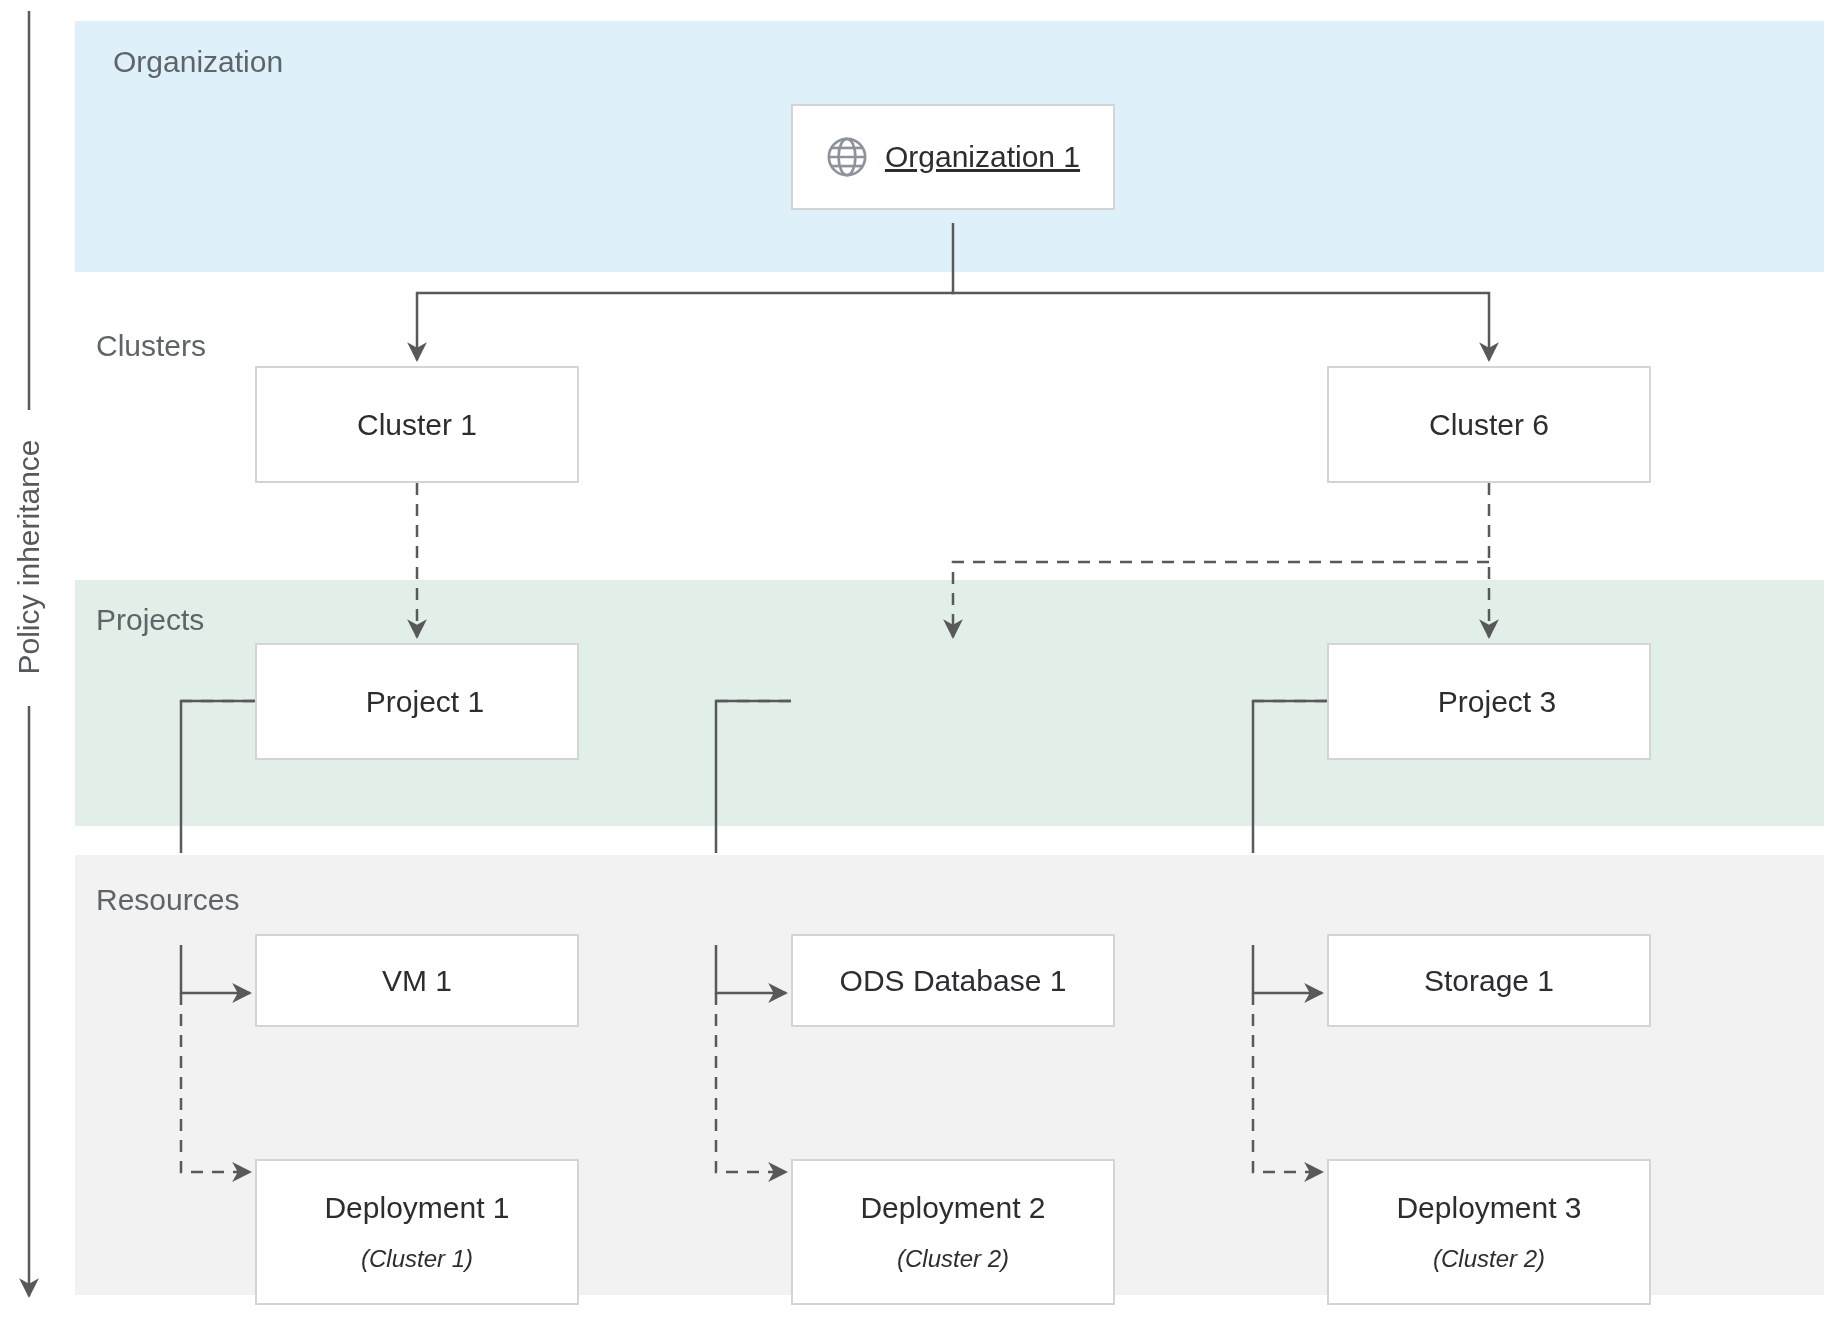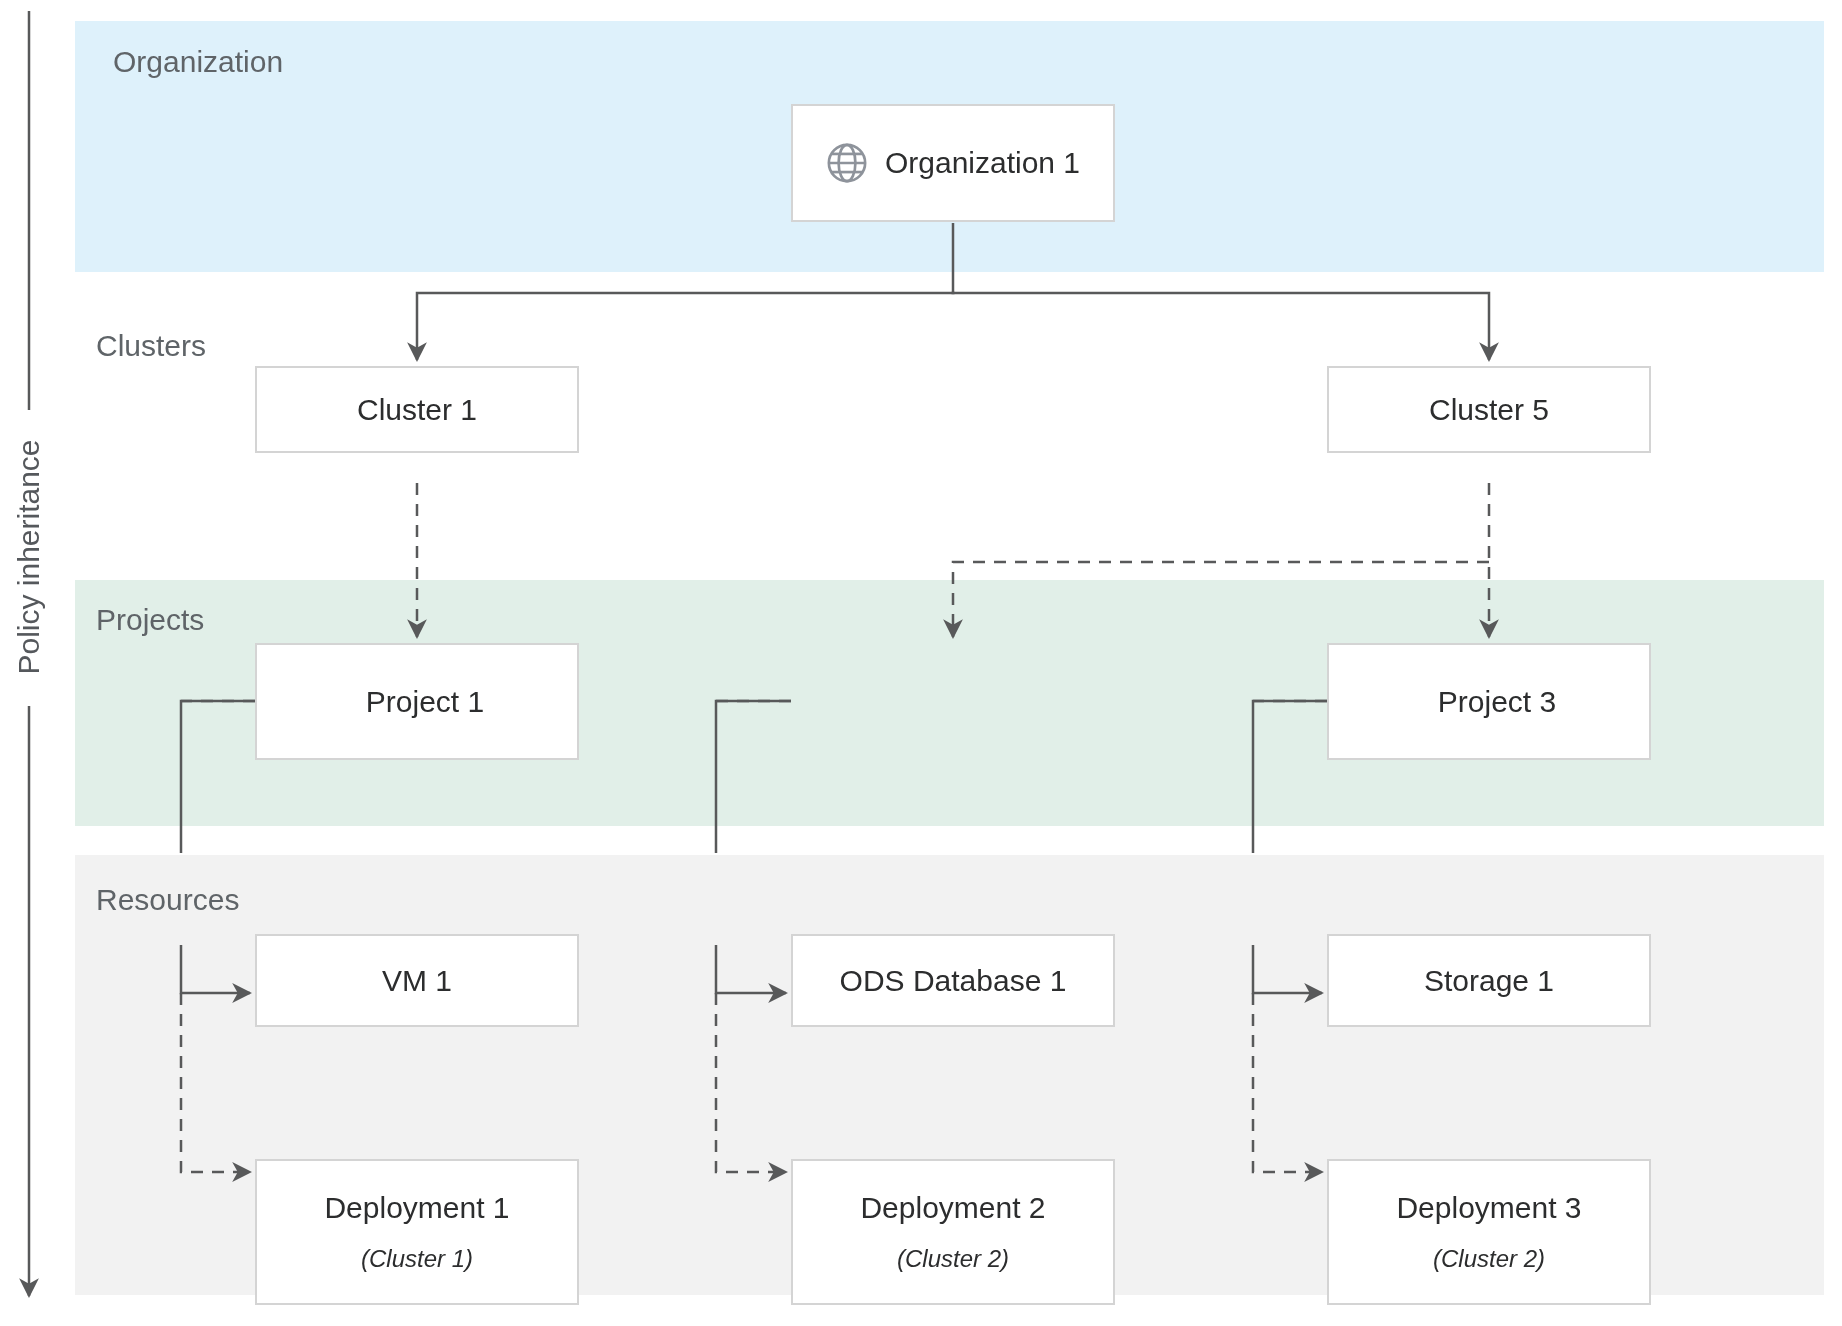--- a/index.html
+++ b/index.html
@@ -37,22 +37,22 @@
   .node{
     position:absolute;width:324px;box-sizing:border-box;
     background:var(--c-node-bg);border:2px solid var(--c-node-border);
     display:flex;align-items:center;justify-content:center;
     font-size:30px;color:var(--c-node-label);text-align:center;
   }
   .node .gap{display:flex;align-items:center;gap:17px;}
   .node.two-line{flex-direction:column;}
   .node .sublabel{font-size:24px;margin-top:20px;font-style:italic;}
   .col1{left:255px;} .col2{left:791px;} .col3{left:1327px;}
-  .row-org{top:104px;height:118px;}
-  .row-clusters{top:366px;height:87px;}
+  .row-org{top:104px;height:106px;text-decoration:underline;}
+  .row-clusters{top:366px;height:117px;}
   .row-projects{top:643px;height:117px;padding-left:16px;}
   .row-resA{top:934px;height:93px;}
   .row-resB{top:1159px;height:146px;}
   .policy-label{
     position:absolute;left:29px;top:557px;
     transform:translate(-50%,-50%) rotate(-90deg);
     font-size:30px;color:#55585c;white-space:nowrap;
   }
   .globe{flex:0 0 auto;}
 </style>
@@ -118,21 +118,21 @@
         </g>
       </svg>
       <span>Organization 1</span>
     </span>
   </div>
 
   <div class="node col1 row-clusters">
     <span>Cluster 1</span>
   </div>
   <div class="node col3 row-clusters">
-    <span>Cluster 5</span>
+    <span>Cluster 6</span>
   </div>
 
   <div class="node col1 row-projects">
     <span>Project 1</span>
   </div>
   <div class="node col3 row-projects">
     <span>Project 3</span>
   </div>
 
   <div class="node col1 row-resA">

